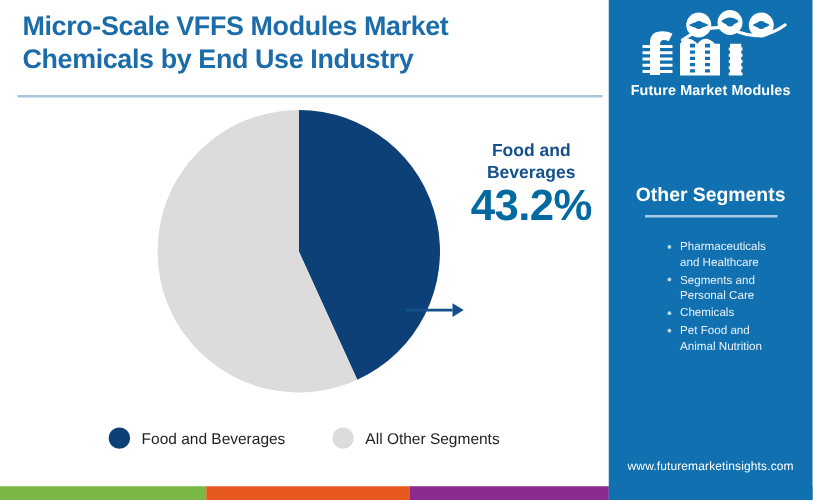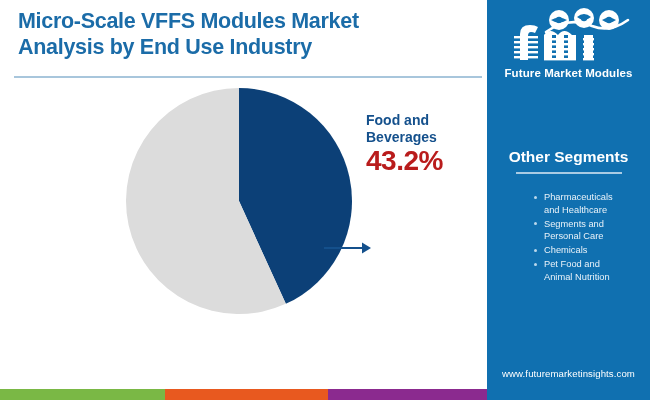--- a/index.html
+++ b/index.html
@@ -117,31 +117,32 @@
   .chart-area{
     position:absolute;
     left:0;top:86px;
     width:487px;height:250px;
   }
   .pie-svg{position:absolute;left:124px;top:0;}
   .callout{
     position:absolute;
     left:366px;top:26px;
     width:118px;
+    text-align:center;
   }
   .callout-label{
     color:#14508C;
     font-size:14px;
     font-weight:bold;
     line-height:1.18;
     margin:0;
   }
   .callout-value{
-    color:#b91c1c;
-    font-size:28px;
+    color:#0369a1;
+    font-size:35px;
     font-weight:bold;
     line-height:1.0;
     margin:2px 0 0 0;
     letter-spacing:-0.5px;
   }
   .arrow-svg{position:absolute;left:324px;top:154px;}
 
   
   .legend{
     position:absolute;
@@ -176,21 +177,21 @@
   }
   .bar-seg{height:100%;}
 </style>
 </head>
 <body>
 
 <div id="infographic">
 
   <div class="title-block">
     <div class="title-text">Micro-Scale VFFS Modules Market</div>
-    <div class="title-text">Analysis by End Use Industry</div>
+    <div class="title-text">Chemicals by End Use Industry</div>
   </div>
   <div class="header-rule"></div>
 
   <div class="logo-panel">
 
     <div class="logo-wrap">
       <svg class="logo-mark" width="130" height="58" viewBox="0 0 130 58">
 
         <g fill="#ffffff">
           <circle cx="55" cy="12" r="10"></circle>
@@ -266,20 +267,30 @@
       <polygon points="38,2.5 47,8 38,13.5" fill="#14508C"></polygon>
     </svg>
 
     <div class="callout">
       <div class="callout-label">Food and</div>
       <div class="callout-label">Beverages</div>
       <div class="callout-value">43.2%</div>
     </div>
   </div>
 
+  <div class="legend">
+    <div class="legend-item">
+      <span class="legend-dot" id="legend-dot-0" style="background: rgb(12, 64, 119);"></span>
+      <span class="legend-text">Food and Beverages</span>
+    </div>
+    <div class="legend-item">
+      <span class="legend-dot" id="legend-dot-1" style="background: rgb(220, 220, 220);"></span>
+      <span class="legend-text">All Other Segments</span>
+    </div>
+  </div>
 
   <div class="footer-bar" id="footer-bar">
       <div class="bar-seg" style="background: rgb(122, 184, 69); width: 165px;"></div>
       <div class="bar-seg" style="background: rgb(232, 89, 31); width: 163px;"></div>
       <div class="bar-seg" style="background: rgb(139, 42, 143); width: 159px;"></div>
       <div class="bar-seg" style="background: rgb(16, 112, 176); width: 163px;"></div>
     </div>
 
 </div>
 

